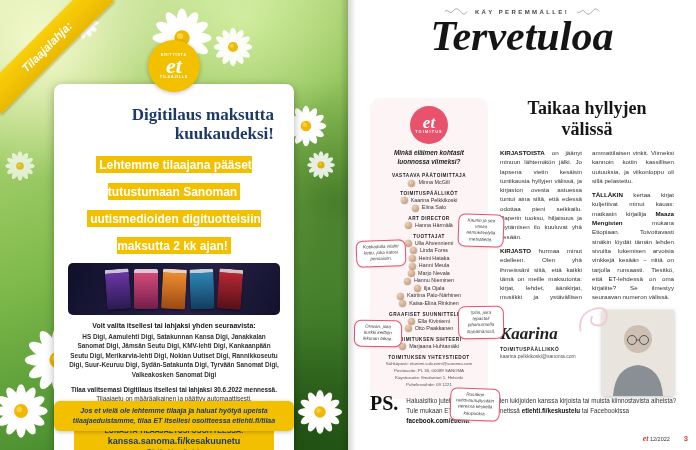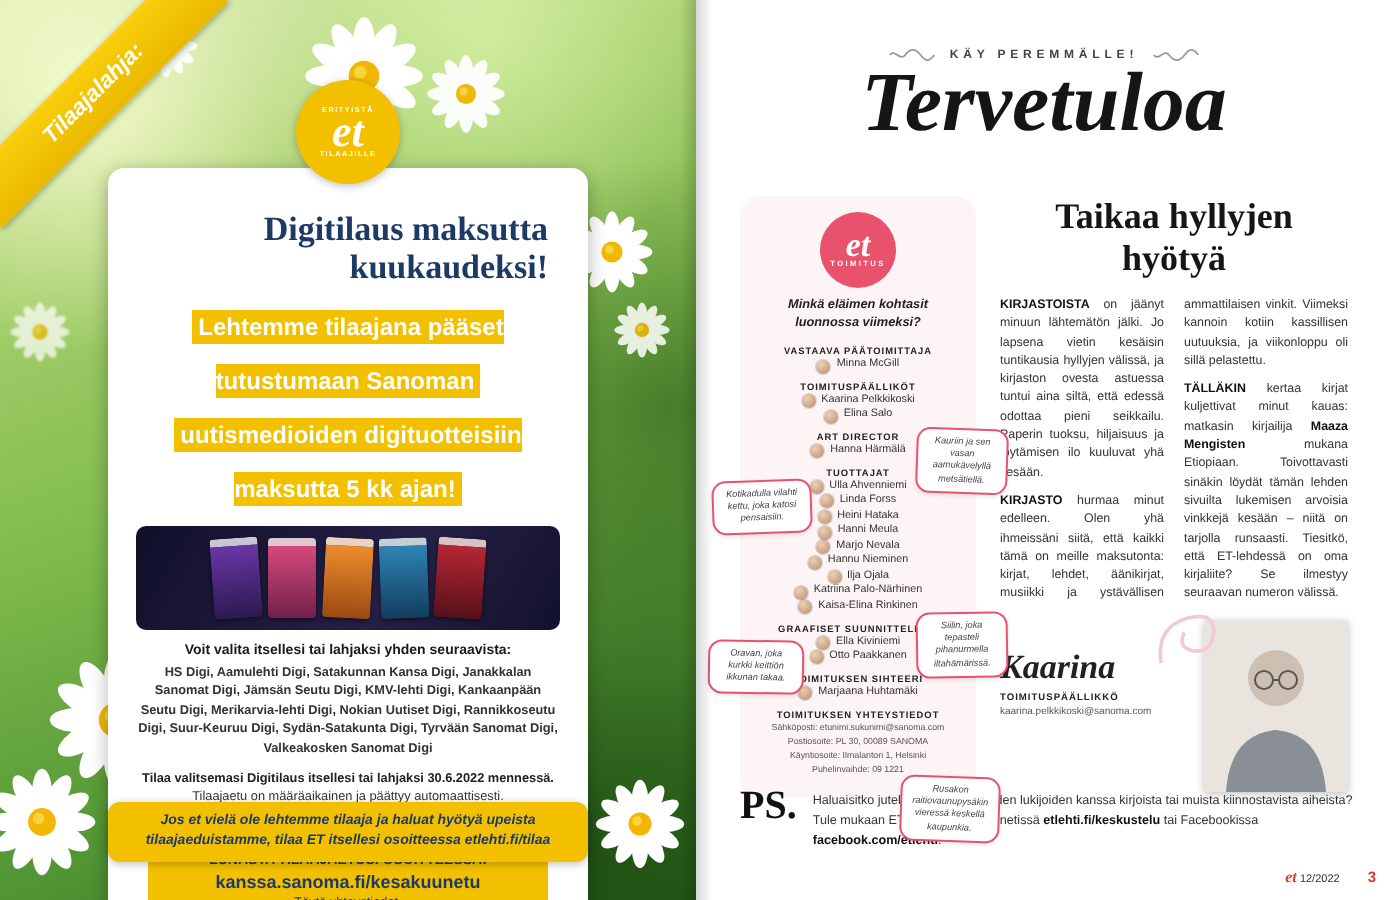--- a/index.html
+++ b/index.html
@@ -75,21 +75,21 @@
     background:var(--yellow,#f3c000); border-radius:6px; padding:5px 12px;
     font-size:7px; font-weight:bold; font-style:italic; color:var(--navy,#1d3a66);
     text-align:center; line-height:1.45; box-shadow:0 1px 4px rgba(0,0,0,.25);
   }
 
   .gutter { position:absolute; left:340px; top:0; width:16px; height:450px; z-index:40; pointer-events:none;
     background:linear-gradient(90deg,rgba(0,0,0,0),rgba(0,0,0,.16) 50%,rgba(0,0,0,0)); }
 
   
   .page.right { background:#fff; }
-  .rp-header { text-align:center; padding-top:24px; }
+  .rp-header { text-align:center; padding-top:8px; }
   .kicker { display:flex; align-items:center; justify-content:center; gap:7px;
     font-size:6px; letter-spacing:2.4px; font-weight:bold; color:#444; }
   .rp-title { font-family:"Liberation Serif",serif; font-style:italic; font-weight:bold;
     font-size:42px; color:#151515; line-height:1.02; }
 
   .columns { position:absolute; left:22px; top:98px; width:304px; display:flex; gap:12px; }
   .masthead { position:relative; width:118px; background:#fdf4f5; border-radius:10px; padding:8px 6px 10px; text-align:center; }
   .m-logo { width:38px; height:38px; border-radius:50%; background:var(--pink,#e8526d); color:#fff;
     margin:0 auto 5px; display:flex; flex-direction:column; align-items:center; justify-content:center; }
   .m-logo-et { font-family:"Liberation Serif",serif; font-style:italic; font-weight:bold; font-size:17px; line-height:.85; }
@@ -208,21 +208,21 @@
       <div class="badge">
         <span class="badge-mini">ERITYISTÄ</span>
         <span class="badge-et">et</span>
         <span class="badge-mini">TILAAJILLE</span>
       </div>
 
       <h1 class="headline">Digitilaus maksutta kuukaudeksi!</h1>
 
       <p class="hl">
         <span>Lehtemme tilaajana pääset tutustumaan Sanoman</span><br>
-        <span>uutismedioiden digituotteisiin maksutta 5 kk ajan!</span>
+        <span>uutismedioiden digituotteisiin maksutta 2 kk ajan!</span>
       </p>
 
       <div class="collage">
         <span class="cover c1"></span>
         <span class="cover c2"></span>
         <span class="cover c3"></span>
         <span class="cover c4"></span>
         <span class="cover c5"></span>
       </div>
 
@@ -367,21 +367,21 @@
         </div>
 
         <div class="bubble b0">Kotikadulla vilahti kettu, joka katosi pensaisiin.</div>
         <div class="bubble b1">Kauriin ja sen vasan aamukävelyllä metsätiellä.</div>
         <div class="bubble b2">Oravan, joka kurkki keittiön ikkunan takaa.</div>
         <div class="bubble b3">Siilin, joka tepasteli pihanurmella iltahämärissä.</div>
         <div class="bubble b4">Rusakon raitiovaunupysäkin vieressä keskellä kaupunkia.</div>
       </aside>
 
       <div class="editorial">
-        <h2 class="ed-head">Taikaa hyllyjen hyötyä</h2>
+        <h2 class="ed-head">Taikaa hyllyjen välissä</h2>
         <div class="ed-body">
           <p>
             <span class="lead">KIRJASTOISTA</span><span> on jäänyt minuun lähtemätön jälki. Jo lapsena vietin kesäisin tuntikausia hyllyjen välissä, ja kirjaston ovesta astuessa tuntui aina siltä, että edessä odottaa pieni seikkailu. Paperin tuoksu, hiljaisuus ja löytämisen ilo kuuluvat yhä kesään.</span>
           </p>
           <p>
             <span class="lead">KIRJASTO</span><span> hurmaa minut edelleen. Olen yhä ihmeissäni siitä, että kaikki tämä on meille maksutonta: kirjat, lehdet, äänikirjat, musiikki ja ystävällisen ammattilaisen vinkit. Viimeksi kannoin kotiin kassillisen uutuuksia, ja viikonloppu oli sillä pelastettu.</span>
           </p>
           <p>
             <span class="lead">TÄLLÄKIN</span><span> kertaa kirjat kuljettivat minut kauas: matkasin kirjailija </span><span class="lead">Maaza Mengisten</span><span> mukana Etiopiaan. Toivottavasti sinäkin löydät tämän lehden sivuilta lukemisen arvoisia vinkkejä kesään – niitä on tarjolla runsaasti. Tiesitkö, että ET-lehdessä on oma kirjaliite? Se ilmestyy seuraavan numeron välissä.</span>
           </p>

